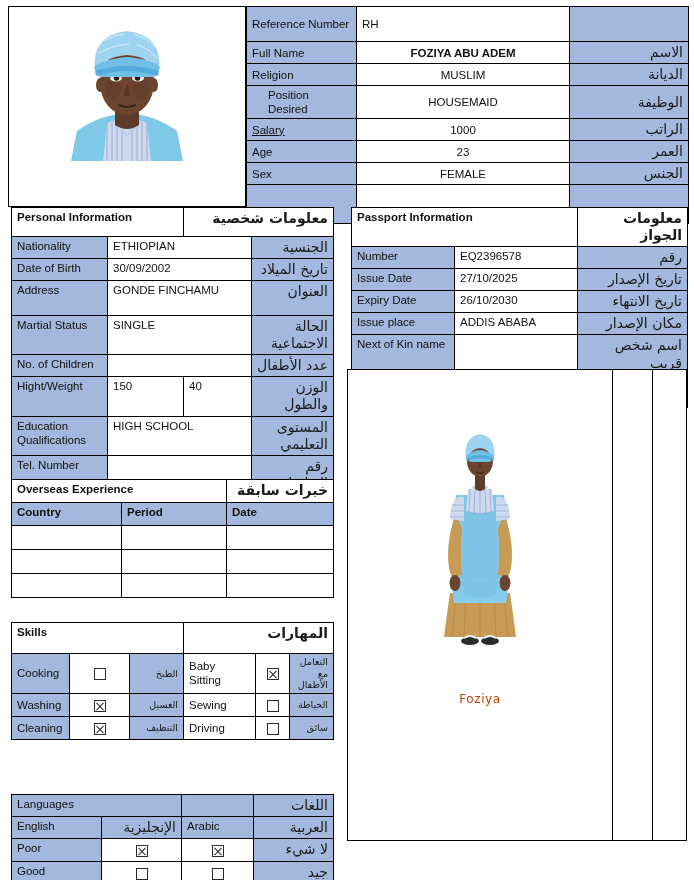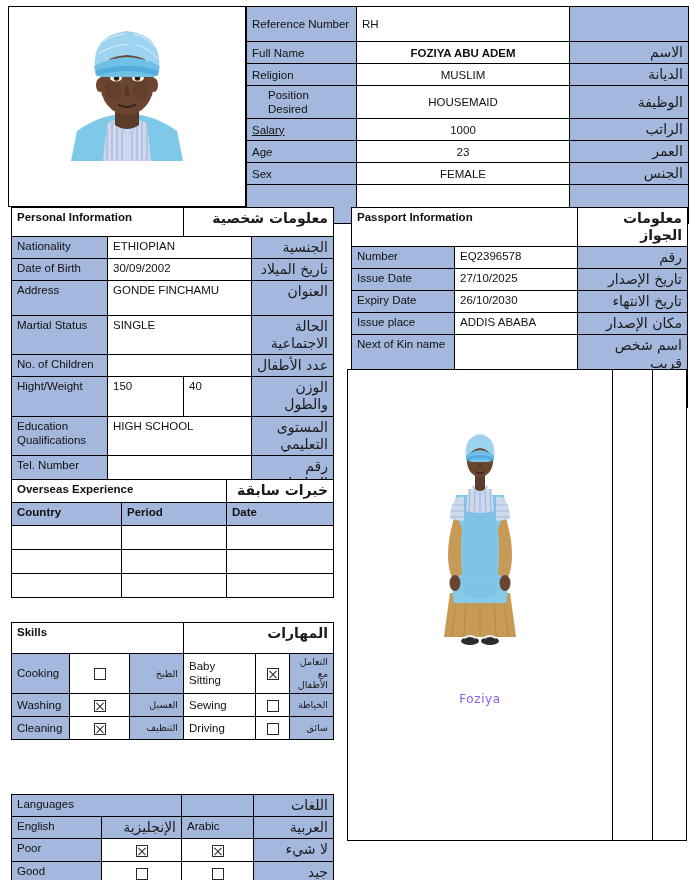--- a/index.html
+++ b/index.html
@@ -107,21 +107,21 @@
     transform: translateX(-50%);
     width: 116px;
     height: 250px;
   }
   .figure-caption {
     position: absolute;
     left: 0; right: 0;
     top: 322px;
     text-align: center;
     font-size: 12px;
-    color: #8b5cf6;
+    color: #c2410c;
     letter-spacing: 0.6px;
     font-family: "DejaVu Sans", sans-serif;
   }
 
   
   .cb {
     display: inline-block;
     width: 10px; height: 10px;
     border: 1px solid #2b2b2b;
     background: #ffffff;

